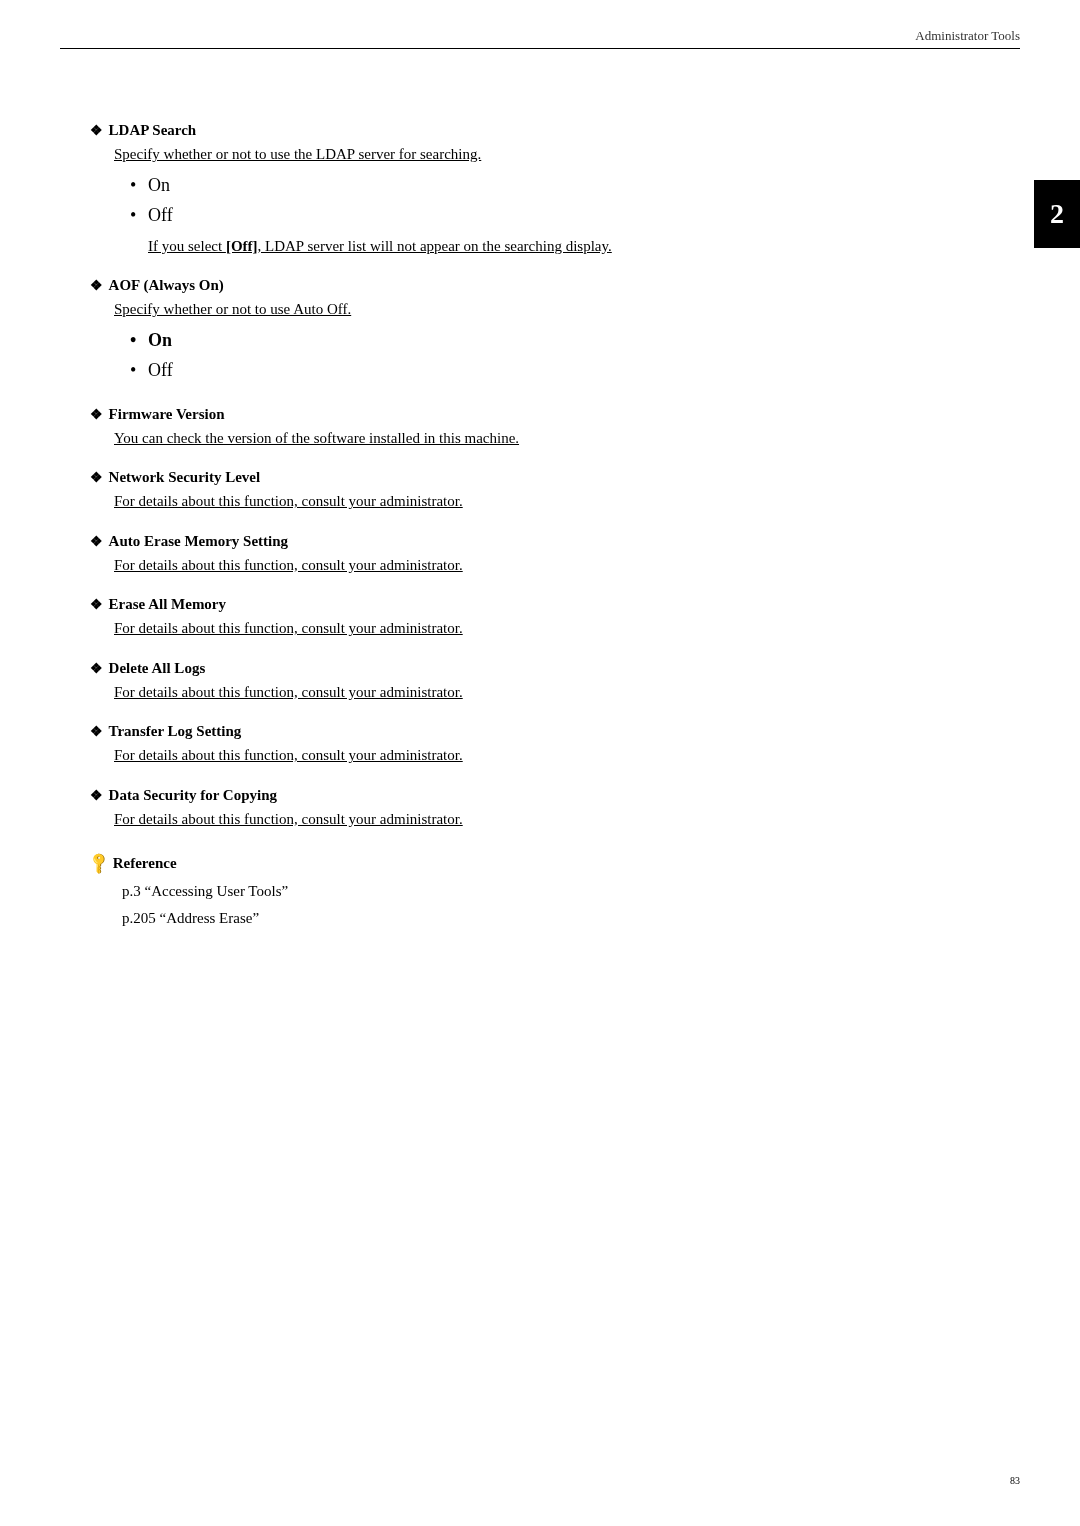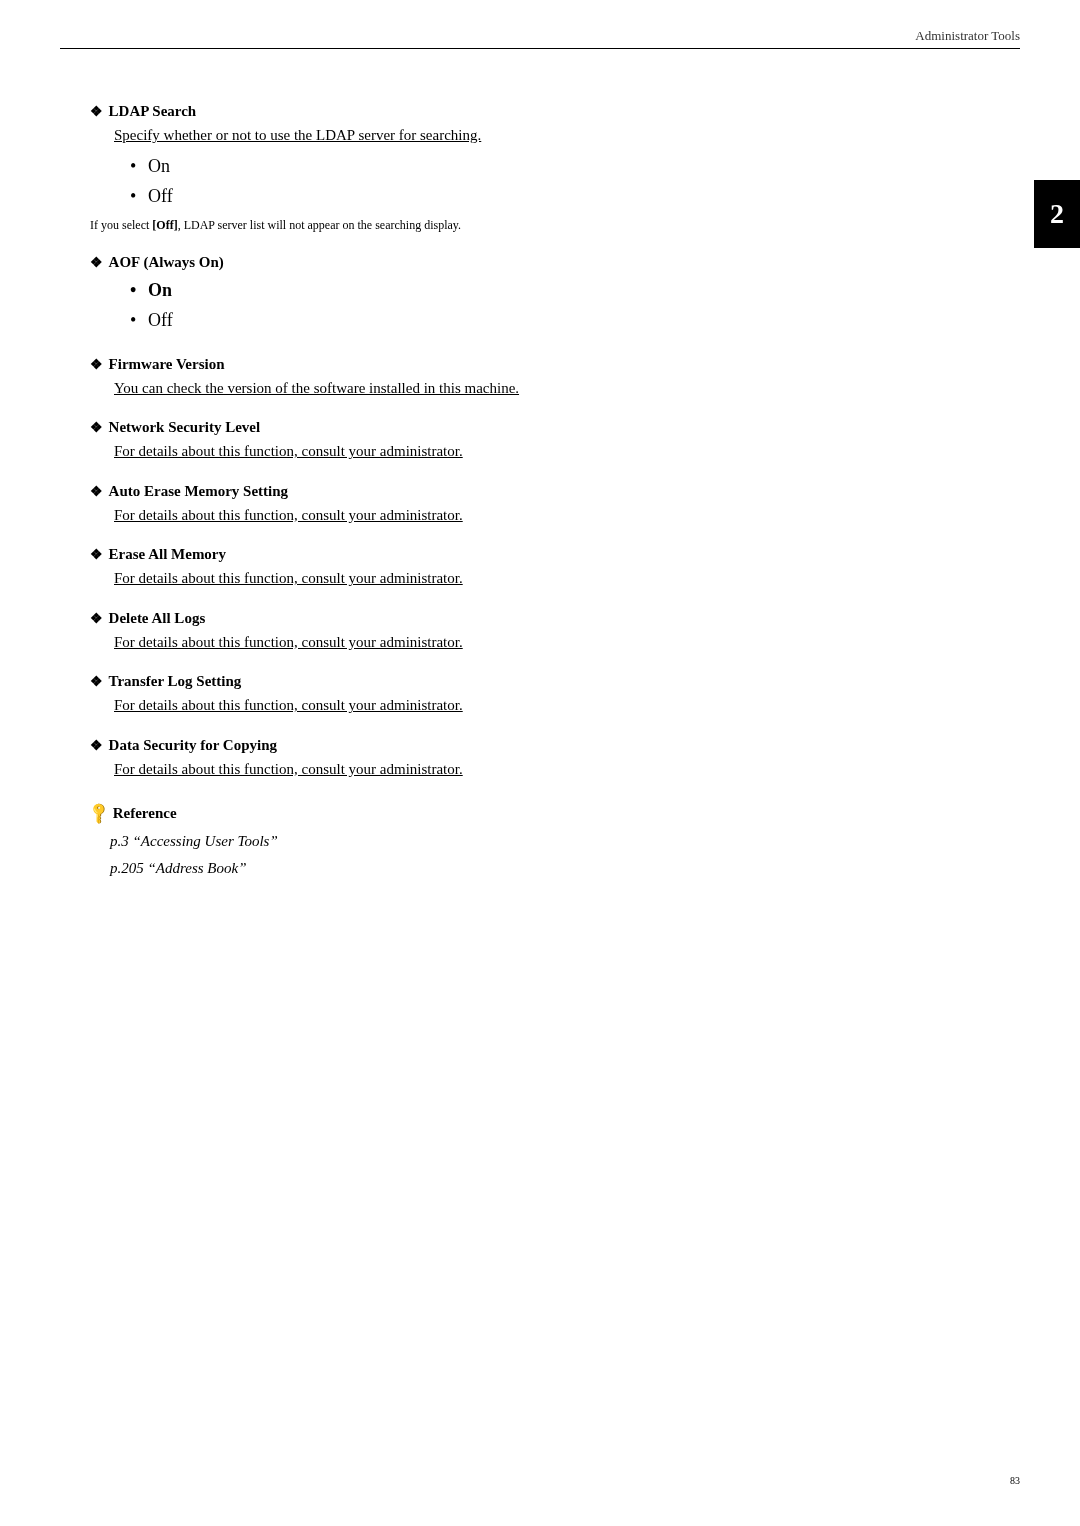--- a/index.html
+++ b/index.html
@@ -14,21 +14,21 @@
       background: #ffffff;
       color: #000000;
       width: 1080px;
       min-height: 1526px;
       position: relative;
     }
 
     .page-container {
       width: 1080px;
       min-height: 1526px;
-      padding: 33px 60px 60px 90px;
+      padding: 52px 60px 60px 90px;
       position: relative;
     }
 
     .header-bar {
       position: absolute;
       top: 28px;
       right: 60px;
       font-size: 13px;
       color: #333;
     }
@@ -102,22 +102,24 @@
       content: "•";
       position: absolute;
       left: 0;
     }
 
     .bullet-list li.bold-item {
       font-weight: bold;
     }
 
     .off-note {
-      font-size: 12px;
+      margin-left: 58px;
+      font-size: 15px;
       line-height: 1.5;
+      text-decoration: underline;
     }
 
     .reference-section {
       margin-top: 24px;
     }
 
     .reference-title {
       font-weight: bold;
       font-size: 15px;
       display: flex;
@@ -126,23 +128,22 @@
       margin-bottom: 6px;
     }
 
     .key-icon {
       font-size: 15px;
       transform: rotate(-45deg);
       display: inline-block;
     }
 
     .reference-list {
-      margin-left: 20px;
+      margin-left: 32px;
       list-style: none;
-      font-style: italic;
     }
 
     .reference-list li {
       font-size: 15px;
       line-height: 1.75;
     }
 
     .page-number {
       position: absolute;
       bottom: 40px;
@@ -173,20 +174,21 @@
         <li><span>Off</span></li>
       </ul>
       <div class="off-note">If you select <strong>[Off]</strong>, LDAP server list will not appear on the searching display.</div>
     </div>
 
     <div class="section">
       <div class="section-title">
         <span class="diamond-icon">❖</span>
         <span>AOF (Always On)</span>
       </div>
+      <div class="section-desc">Specify whether or not to use Auto Off.</div>
       <ul class="bullet-list">
         <li class="bold-item"><span>On</span></li>
         <li><span>Off</span></li>
       </ul>
     </div>
 
     <div class="section">
       <div class="section-title">
         <span class="diamond-icon">❖</span>
         <span>Firmware Version</span>
@@ -242,21 +244,21 @@
       <div class="section-desc">For details about this function, consult your administrator.</div>
     </div>
 
     <div class="reference-section">
       <div class="reference-title">
         <span class="key-icon">🔑</span>
         <span>Reference</span>
       </div>
       <ul class="reference-list">
         <li>p.3 “Accessing User Tools”</li>
-        <li>p.205 “Address Book”</li>
+        <li>p.205 “Address Erase”</li>
       </ul>
     </div>
 
   </div>
 
   <div class="page-number">83</div>
 
 </div>
 
 </body></html>

